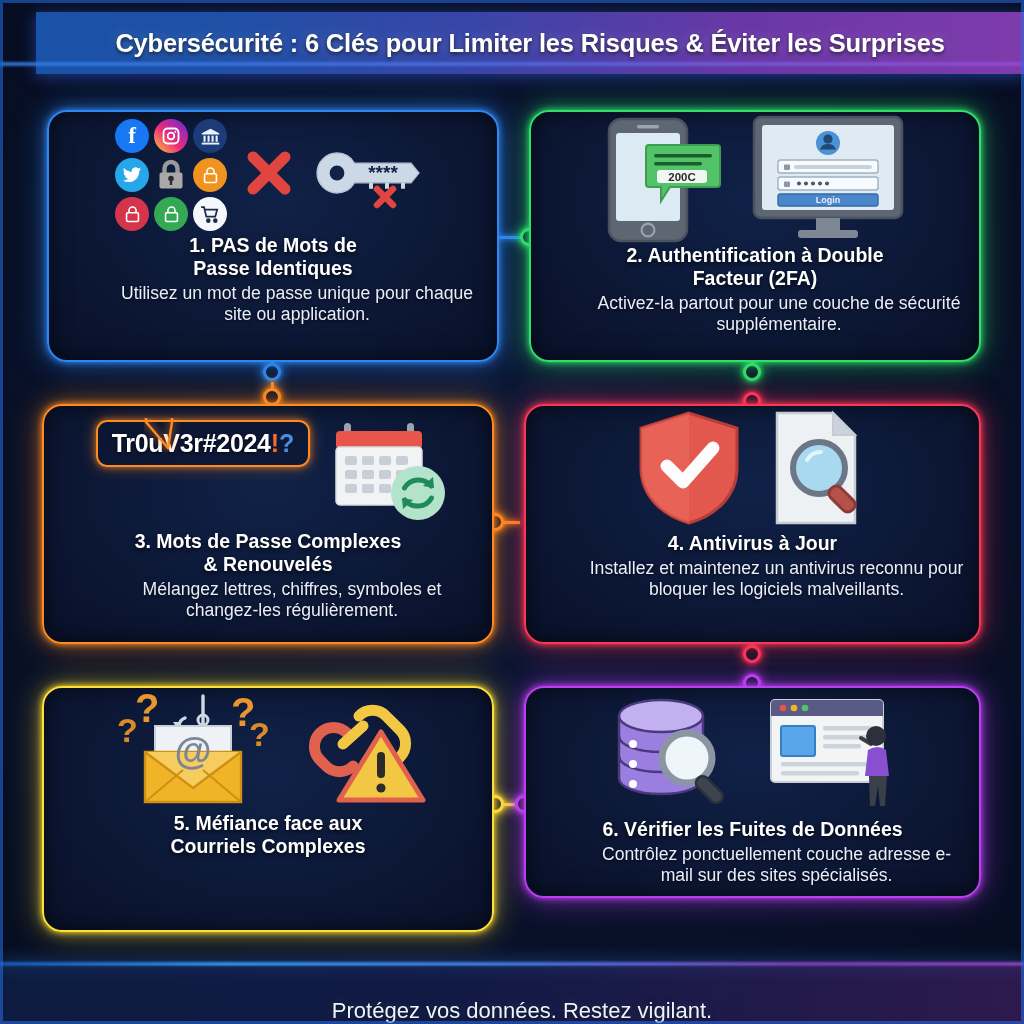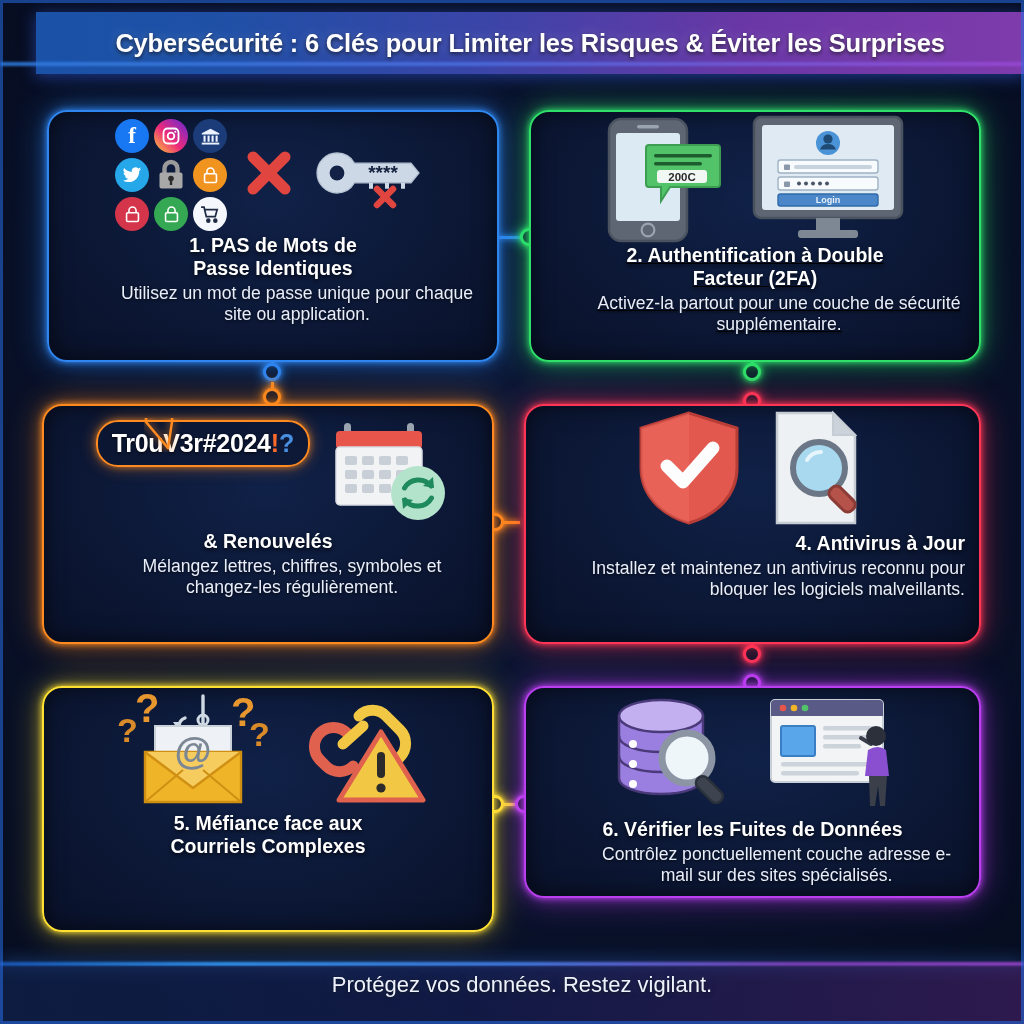--- a/index.html
+++ b/index.html
@@ -57,21 +57,21 @@
     filter: blur(.8px);
     box-shadow:0 0 16px rgba(60,130,235,.8);
   }
   #footerBand{
     position:absolute; left:0; right:0; top:966px; height:58px;
     background:linear-gradient(90deg,rgba(18,40,90,.55),rgba(25,35,95,.5) 45%,rgba(78,35,115,.55));
   }
   #footer {
     position: absolute;
     left: 0; right: 0; top: 972px; height: 52px;
-    display: flex; align-items: flex-start; justify-content: center; padding-left: 20px;
+    display: flex; align-items: flex-end; justify-content: center; padding-left: 20px;
   }
   #footer span {
     color: #eef2fb;
     font-size: 22px;
     font-weight: 400;
     text-shadow: 0 1px 4px rgba(0,0,0,.7), 0 0 10px rgba(150,190,255,.25);
   }
 
   
   .card {
@@ -106,37 +106,37 @@
     font-weight: 400;
     font-size: 17.6px;
     line-height: 1.2;
     margin-top: 3px;
     text-shadow: 0 1px 3px rgba(0,0,0,.7);
     margin-left: 48px;
   }
 
   
   #card1 { --nc:#2f86f0; --ng:rgba(47,134,240,.45); left:47px;  top:110px; width:452px; height:252px; }
-  #card2 { --nc:#2ee06a; --ng:rgba(46,224,106,.42); left:529px; top:110px; width:452px; height:252px;text-decoration:underline; }
+  #card2 { --nc:#2ee06a; --ng:rgba(46,224,106,.42); left:529px; top:110px; width:452px; height:252px; }
   #card3 { --nc:#ff8a1f; --ng:rgba(255,138,31,.42); left:42px;  top:404px; width:452px; height:240px; }
   #card4 { --nc:#ff3556; --ng:rgba(255,53,86,.42);  left:524px; top:404px; width:457px; height:240px; }
   #card5 { --nc:#ffe033; --ng:rgba(255,224,51,.40); left:42px;  top:686px; width:452px; height:246px; }
   #card6 { --nc:#bb3ff0; --ng:rgba(187,63,240,.45); left:524px; top:686px; width:457px; height:212px; }
 
   #card1 .art{ height:118px; padding-top:8px;}
   #card2 .art{ height:130px; padding-top:6px;}
   #card3 .art{ height:110px; padding-top:14px;}
   #card4 .art{ height:118px; padding-top:10px;}
   #card5 .art{ height:114px; padding-top:12px;}
   #card6 .art{ height:118px; padding-top:10px;}
 
   #card1 .txt{ margin-top:4px;}
   #card2 .txt{ margin-top:2px;}
   #card3 .txt{ margin-top:14px;}
-  #card4 .txt{ margin-top:8px;text-align:right;}
+  #card4 .txt{ margin-top:8px;}
   #card5 .txt{ margin-top:10px;}
   #card6 .txt{ margin-top:12px;}
 
   
   .conn { position:absolute; pointer-events:none; }
   .ring {
     position:absolute; border-radius:50%;
     border:3.5px solid var(--c);
     background:#0a1228;
     box-shadow:0 0 5px var(--c), 0 0 13px var(--c);
@@ -344,21 +344,21 @@
       <div class="ttl">2. Authentification à Double</div>
       <div class="ttl">Facteur (2FA)</div>
       <div class="sub">Activez-la partout pour une couche de sécurité supplémentaire.</div>
     </div>
   </div>
 
   <div class="card" id="card3">
     <div class="art" style="gap:24px;align-items:flex-start;">
 
       <div style="position:relative;">
-        <div style="border:2.5px solid #ff8a1f;border-radius:22px;padding:7px 14px;box-shadow:0 0 6px rgba(255,138,31,.65),0 0 16px rgba(255,138,31,.45);background:rgba(12,22,48,.6);">
+        <div style="border:2.5px solid #ff8a1f;border-radius:11px;padding:7px 14px;box-shadow:0 0 6px rgba(255,138,31,.65),0 0 16px rgba(255,138,31,.45);background:rgba(12,22,48,.6);">
           <span style="color:#fff;font-size:25px;font-weight:700;letter-spacing:-.3px;text-shadow:0 1px 3px rgba(0,0,0,.8);">Tr0uV3r#2024</span><span style="color:#ff6a2a;font-size:25px;font-weight:700;">!</span><span style="color:#4a8ee0;font-size:25px;font-weight:700;">?</span>
         </div>
         <svg width="46" height="34" viewBox="0 0 46 34" style="position:absolute;left:48px;top:-2px;">
           <path d="M2 0 L2 4 L24 30" fill="none" stroke="#ff8a1f" stroke-width="2.5" stroke-linecap="round" style="filter:drop-shadow(0 0 4px #ff8a1f)"></path>
           <path d="M28 0 L28 4 L24 30" fill="none" stroke="#ff8a1f" stroke-width="2.5" stroke-linecap="round" style="filter:drop-shadow(0 0 4px #ff8a1f)"></path>
         </svg>
       </div>
 
       <div style="position:relative;">
         <svg width="106" height="100" viewBox="0 0 106 100">
@@ -386,20 +386,21 @@
             <path d="M42 22a16 16 0 0 0-26.5 2"></path>
               <path d="M16 36a16 16 0 0 0 26.5-2"></path>
           </g>
           <path d="M44 13 L45 24 L34 22 Z" fill="#1f8a5c"></path>
           <path d="M14 45 L13 34 L24 36 Z" fill="#1f8a5c"></path>
         </svg>
       </div>
     </div>
 
     <div class="txt">
+      <div class="ttl">3. Mots de Passe Complexes</div>
       <div class="ttl">&amp; Renouvelés</div>
       <div class="sub">Mélangez lettres, chiffres, symboles et changez-les régulièrement.</div>
     </div>
   </div>
 
   <div class="card" id="card4">
     <div class="art" style="gap:30px;">
       <div>
         <svg width="108" height="116" viewBox="0 0 108 116">
           <path d="M54 3 6 18v40c0 27 20 47 48 55 28-8 48-28 48-55V18z" fill="#e2584f" stroke="#b83d37" stroke-width="3"></path>

